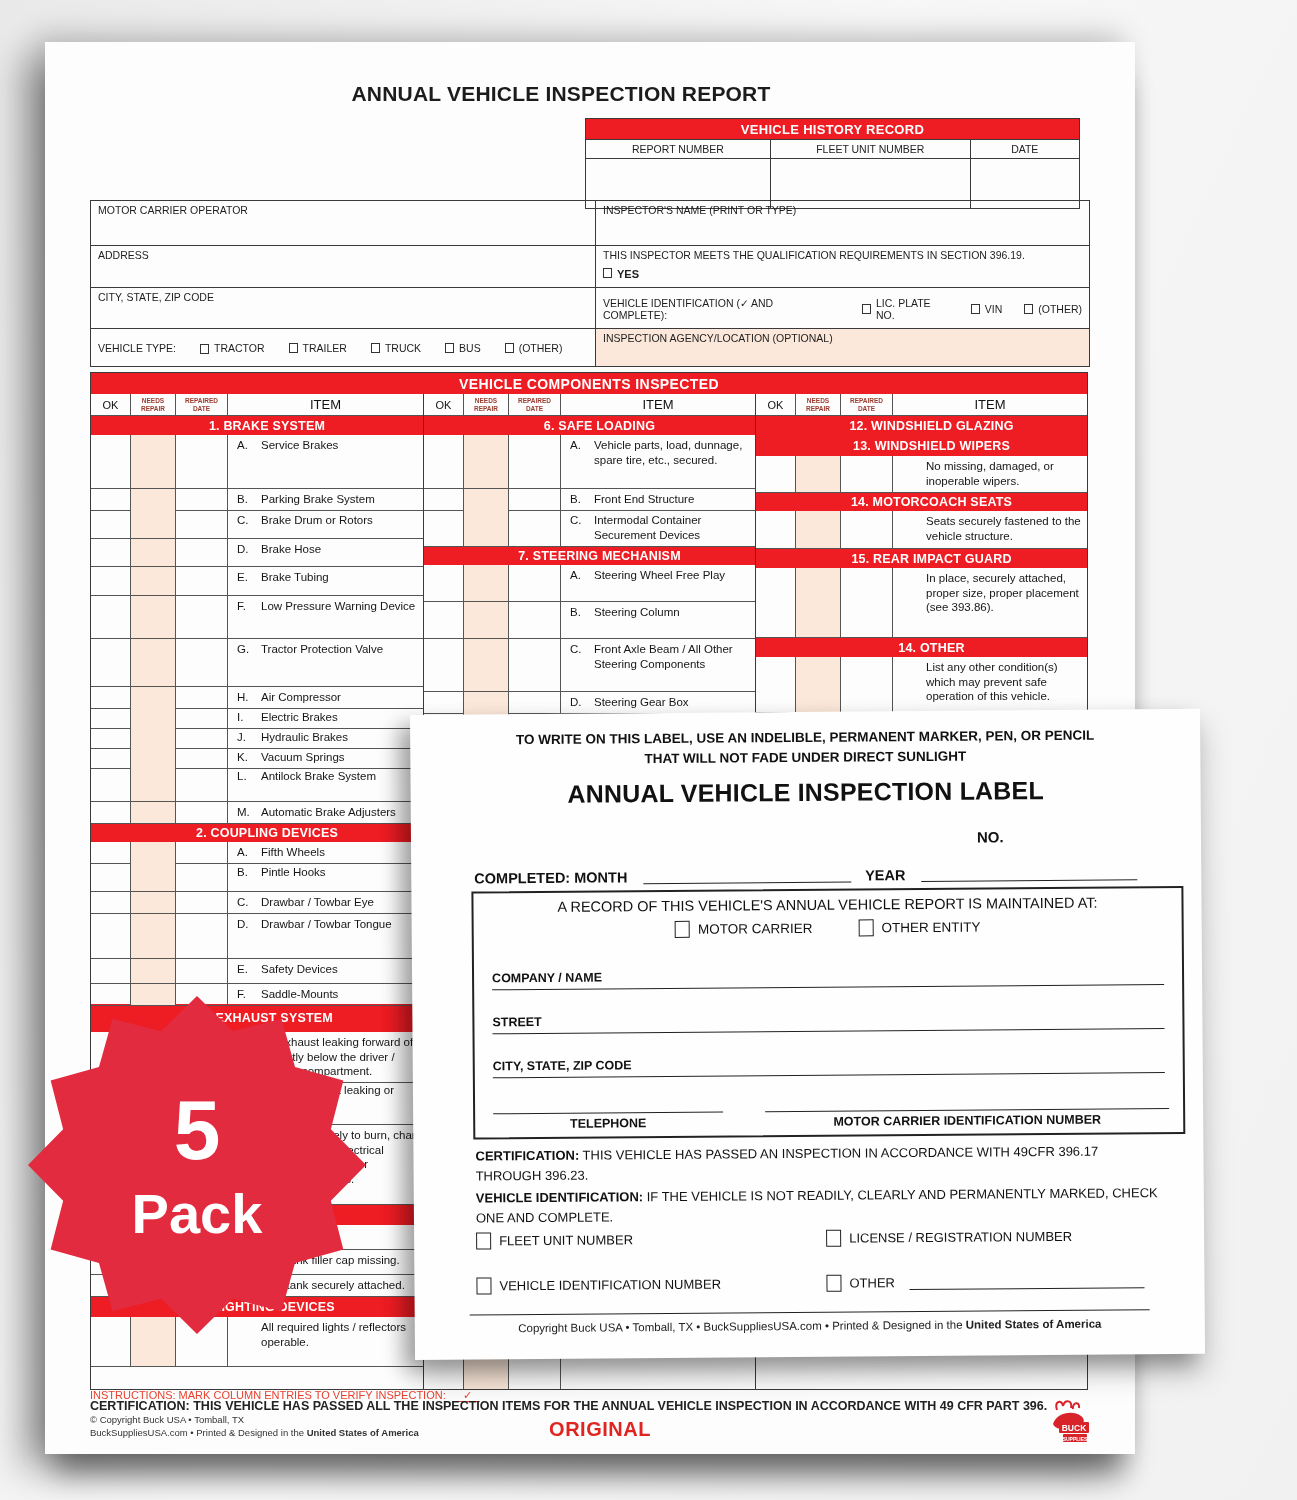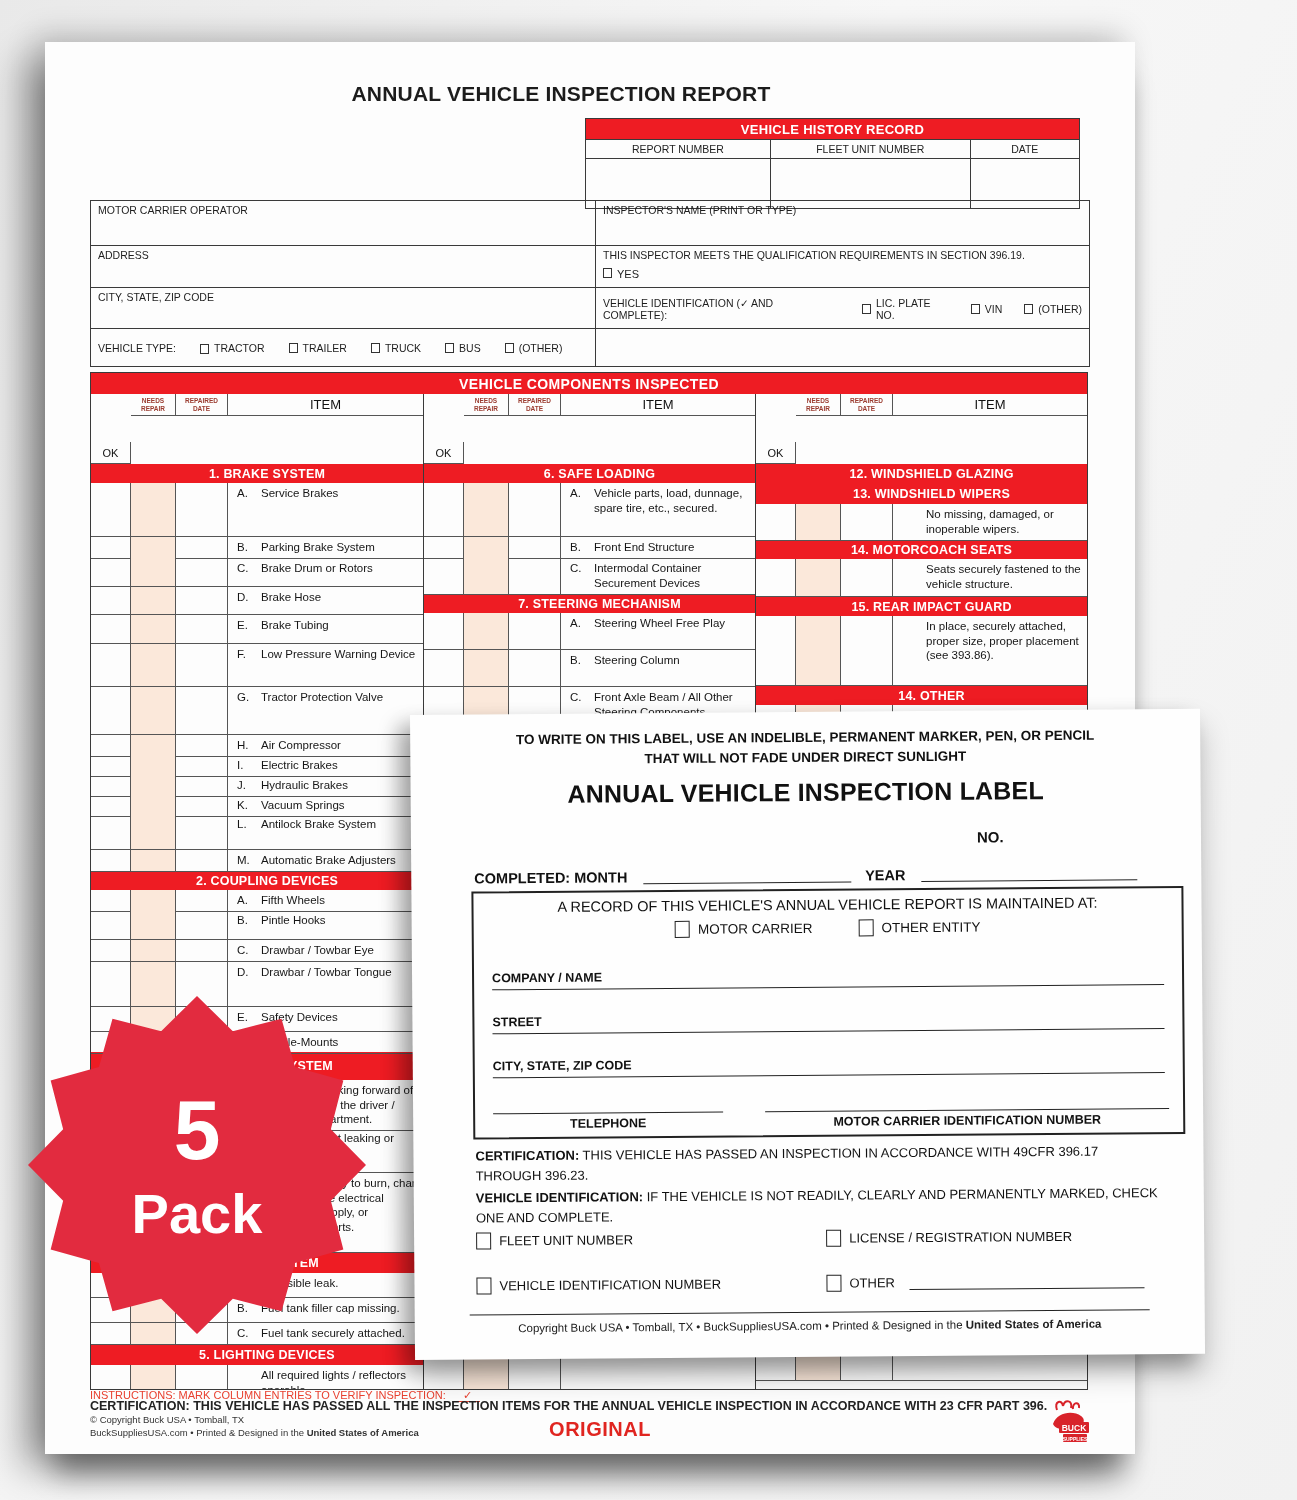--- a/index.html
+++ b/index.html
@@ -27,34 +27,34 @@
             display:grid;grid-template-columns:505px 1fr;grid-template-rows:45px 42px 41px 37px;}
   .ig{border-right:1px solid #3a3a3a;border-bottom:1px solid #3a3a3a;padding:3px 7px;
       font-size:10.5px;color:#1d1d1d;box-sizing:border-box;overflow:hidden;}
   .ig.rt{border-right:none;}
   .ig.bt{border-bottom:none;}
   .peach{background:var(--peach);}
   .cb{display:inline-block;width:9px;height:10px;border:1.3px solid #333;background:#fff;
       vertical-align:-1px;margin-right:5px;box-sizing:border-box;}
   .cbrow{display:flex;align-items:center;gap:26px;margin-top:4px;}
   .vtrow{display:flex;align-items:center;gap:24px;height:100%;}
-  .yes{font-weight:normal;margin-top:7px;display:flex;align-items:flex-start;font-size:11px;}
+  .yes{font-weight:bold;margin-top:7px;display:flex;align-items:flex-start;font-size:11px;}
 
   
   .comp{position:absolute;left:45px;top:330px;width:998px;height:1018px;border:1.5px solid #3a3a3a;
         box-sizing:border-box;overflow:hidden;}
   .comp-title{height:21px;background:var(--red);color:#fff;font-weight:bold;font-size:14px;
               display:flex;align-items:center;justify-content:center;letter-spacing:.4px;}
   .cols3{display:grid;grid-template-columns:1fr 1fr 1fr;height:995px;}
   .cgroup{border-left:1.5px solid #3a3a3a;overflow:hidden;}
   .cgroup:first-child{border-left:none;}
   .subhdr,.crow{display:grid;grid-template-columns:40px 45px 52px 1fr;}
   .subhdr>div{border-right:1px solid #555;border-bottom:1px solid #555;height:22px;box-sizing:border-box;
               display:flex;align-items:center;justify-content:center;text-align:center;}
-  .subhdr .h-ok{font-size:11px;color:#111;margin-top:48px;}
+  .subhdr .h-ok{font-size:11px;color:#111;}
   .subhdr .h-sm{font-size:6.5px;line-height:1.15;color:#9b3c30;font-weight:bold;}
   .subhdr .h-item{font-size:13px;color:#111;border-right:none;}
   .secbar{background:var(--red);color:#fff;font-weight:bold;font-size:12.5px;
           display:flex;align-items:center;justify-content:center;box-sizing:border-box;letter-spacing:.2px;padding-left:20px;}
   .crow>div{border-right:1px solid #555;border-bottom:1px solid #555;box-sizing:border-box;}
   .crow .c-item{border-right:none;display:flex;padding:3px 4px 3px 9px;font-size:11.5px;line-height:1.28;color:#161616;}
   .crow .c-nr{background:var(--peach);}
   .crow .c-letter{flex:0 0 24px;}
   .crow .c-text{flex:1;}
 
@@ -179,20 +179,21 @@
                 <span class="cb"></span>
                 <span>BUS</span>
               </span>
               <span style="display: flex; align-items: center;">
                 <span class="cb"></span>
                 <span>(OTHER)</span>
               </span>
             </span>
         </div>
       </div>
+      <div class="ig rt bt peach"><span>INSPECTION AGENCY/LOCATION (OPTIONAL)</span></div>
     </div>
 
     <div class="comp">
       <div class="comp-title">VEHICLE COMPONENTS INSPECTED</div>
       <div class="cols3" id="cols3">
           <div class="cgroup">
             <div class="subhdr">
               <div class="h-ok">OK</div>
               <div class="h-sm">NEEDS REPAIR</div>
               <div class="h-sm">REPAIRED DATE</div>
@@ -753,21 +754,21 @@
               </div>
             </div>
           </div>
         </div>
     </div>
 
     <div class="instr">
       <span>INSTRUCTIONS: MARK COLUMN ENTRIES TO VERIFY INSPECTION:</span>
       &nbsp;&nbsp;<span style="border-bottom:1.2px solid #e8402f;padding:0 8px;">✓</span>
     </div>
-    <div class="cert">CERTIFICATION: THIS VEHICLE HAS PASSED ALL THE INSPECTION ITEMS FOR THE ANNUAL VEHICLE INSPECTION IN ACCORDANCE WITH 23 CFR PART 396.</div>
+    <div class="cert">CERTIFICATION: THIS VEHICLE HAS PASSED ALL THE INSPECTION ITEMS FOR THE ANNUAL VEHICLE INSPECTION IN ACCORDANCE WITH 49 CFR PART 396.</div>
     <div class="copy1">© Copyright Buck USA • Tomball, TX</div>
     <div class="copy2">
       <span>BuckSuppliesUSA.com • Printed &amp; Designed in the </span><b>United States of America</b>
     </div>
     <div class="orig">ORIGINAL</div>
 
     <div class="plogo">
       <svg width="52" height="50" viewBox="0 0 52 50">
         <g stroke="#d8232a" stroke-width="2" fill="none">
           <path d="M14,14 C11,5 19,3 20,10"></path>

